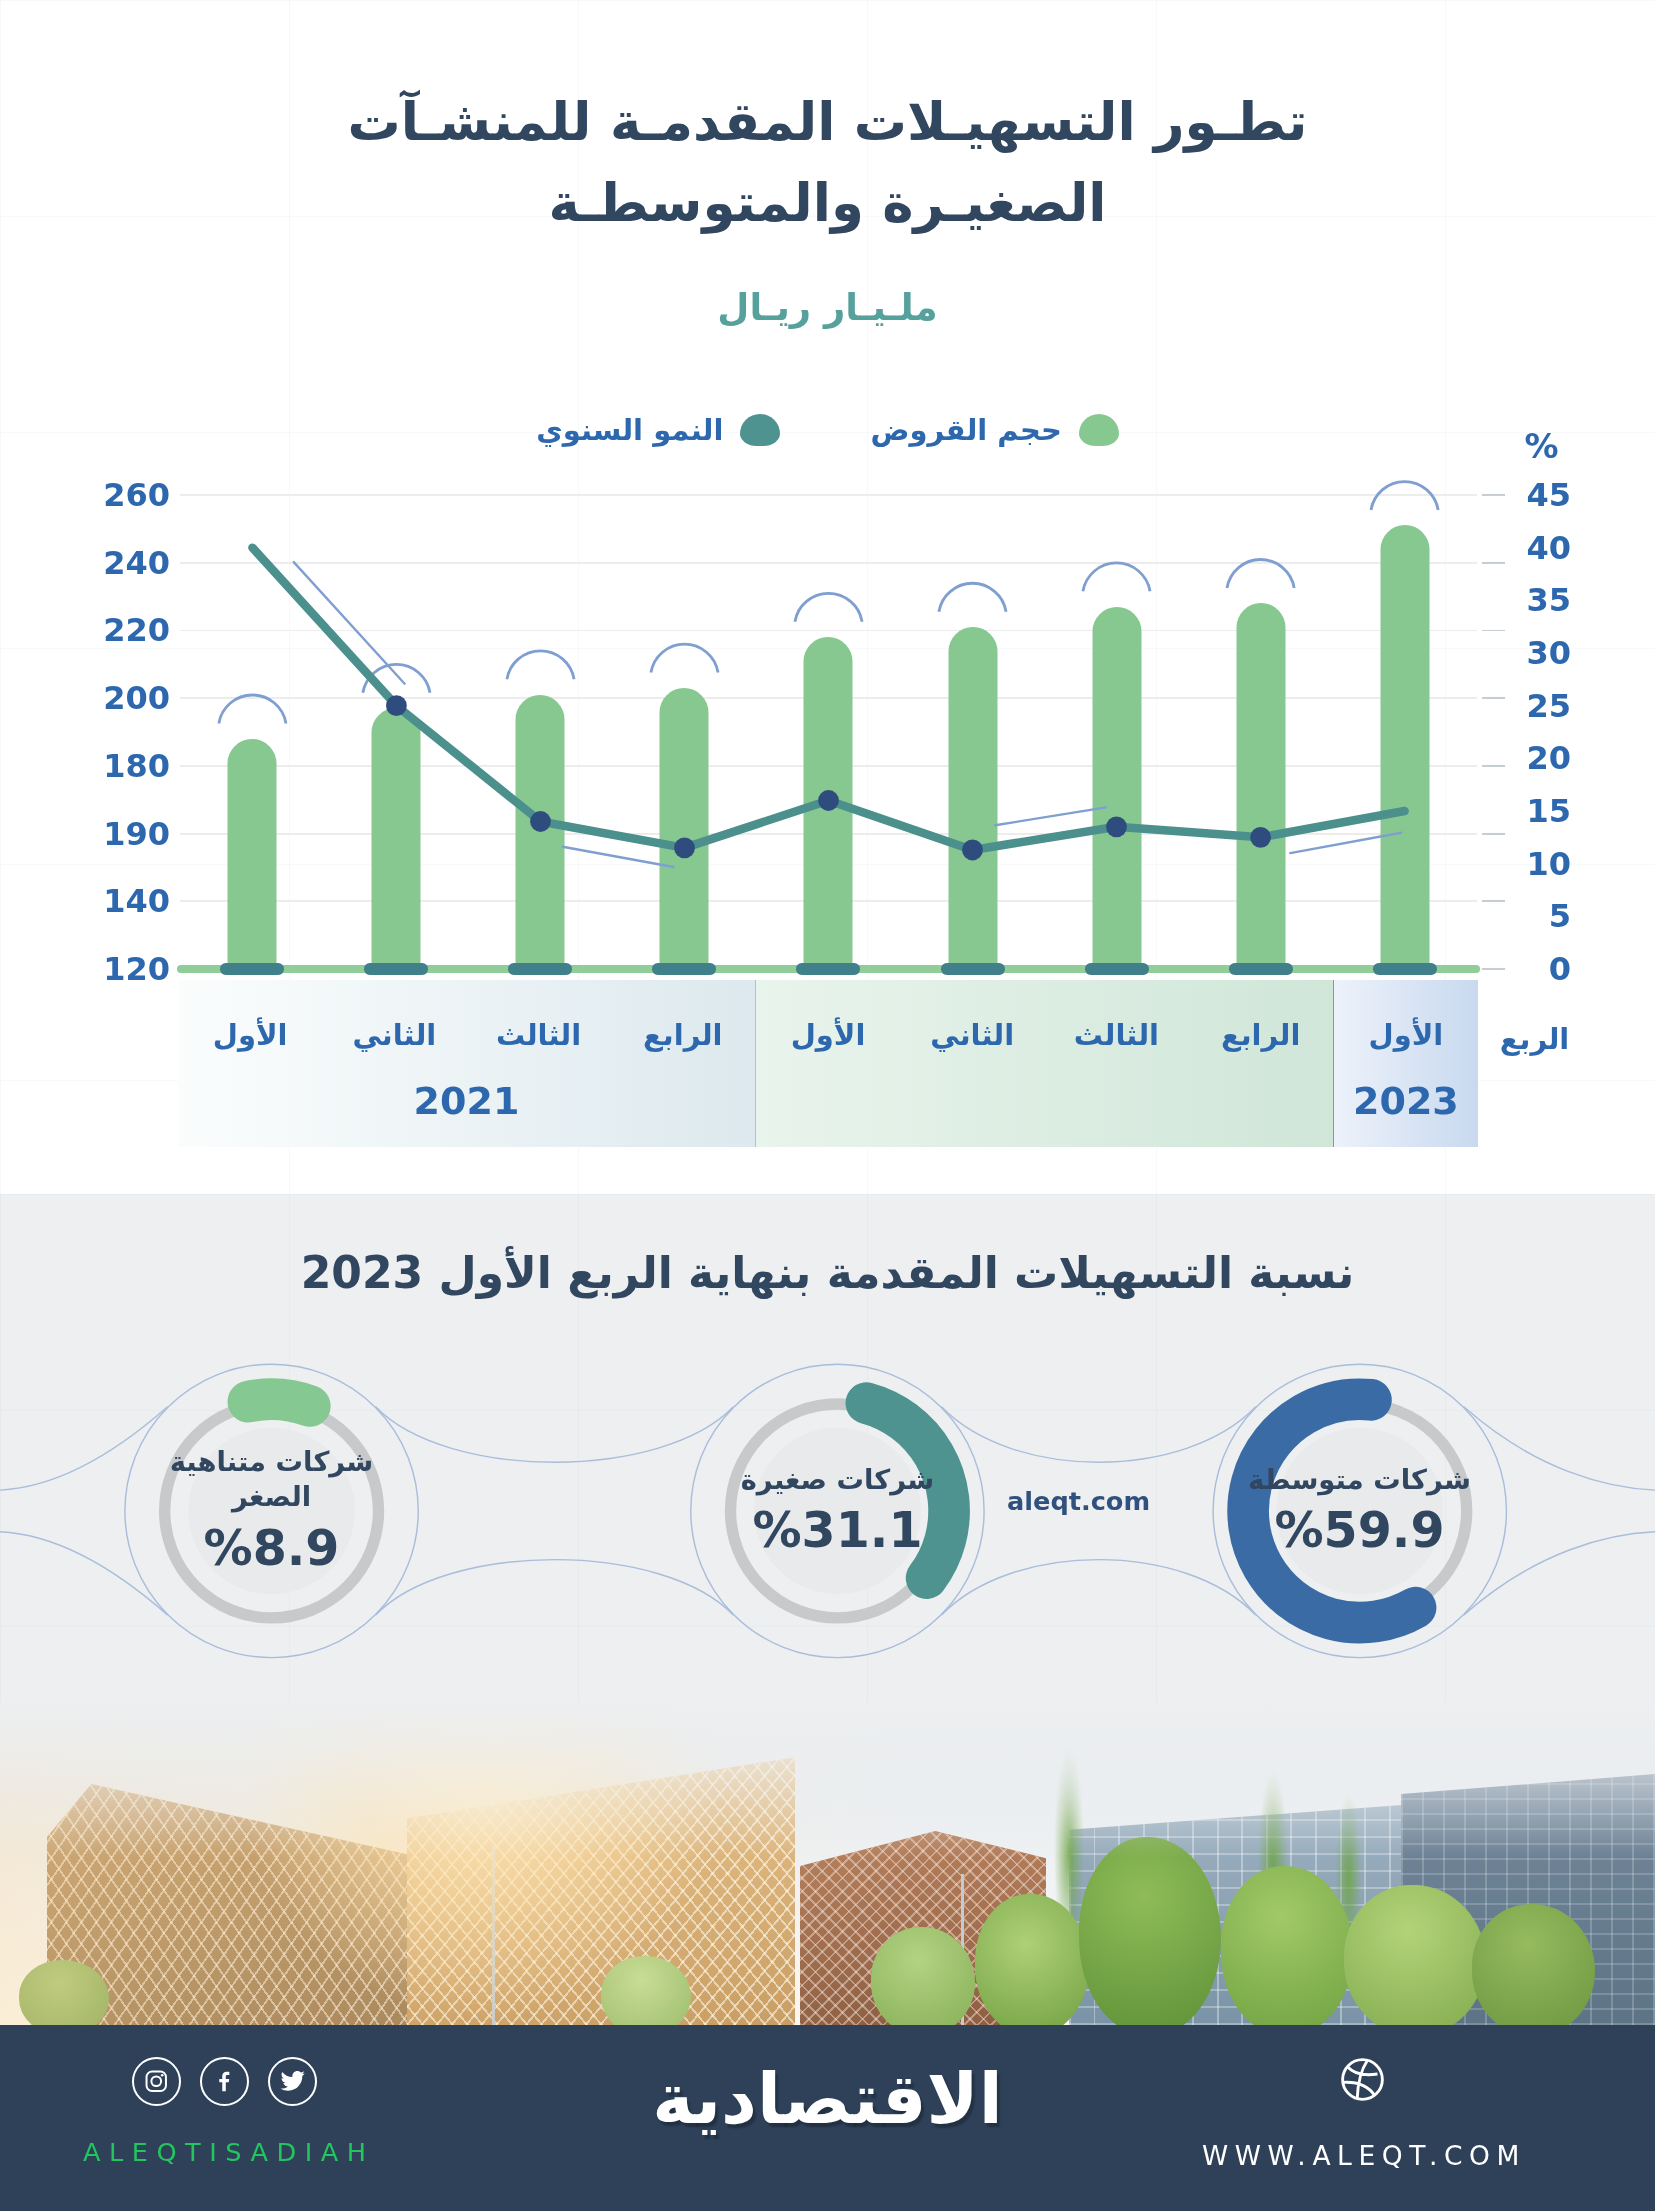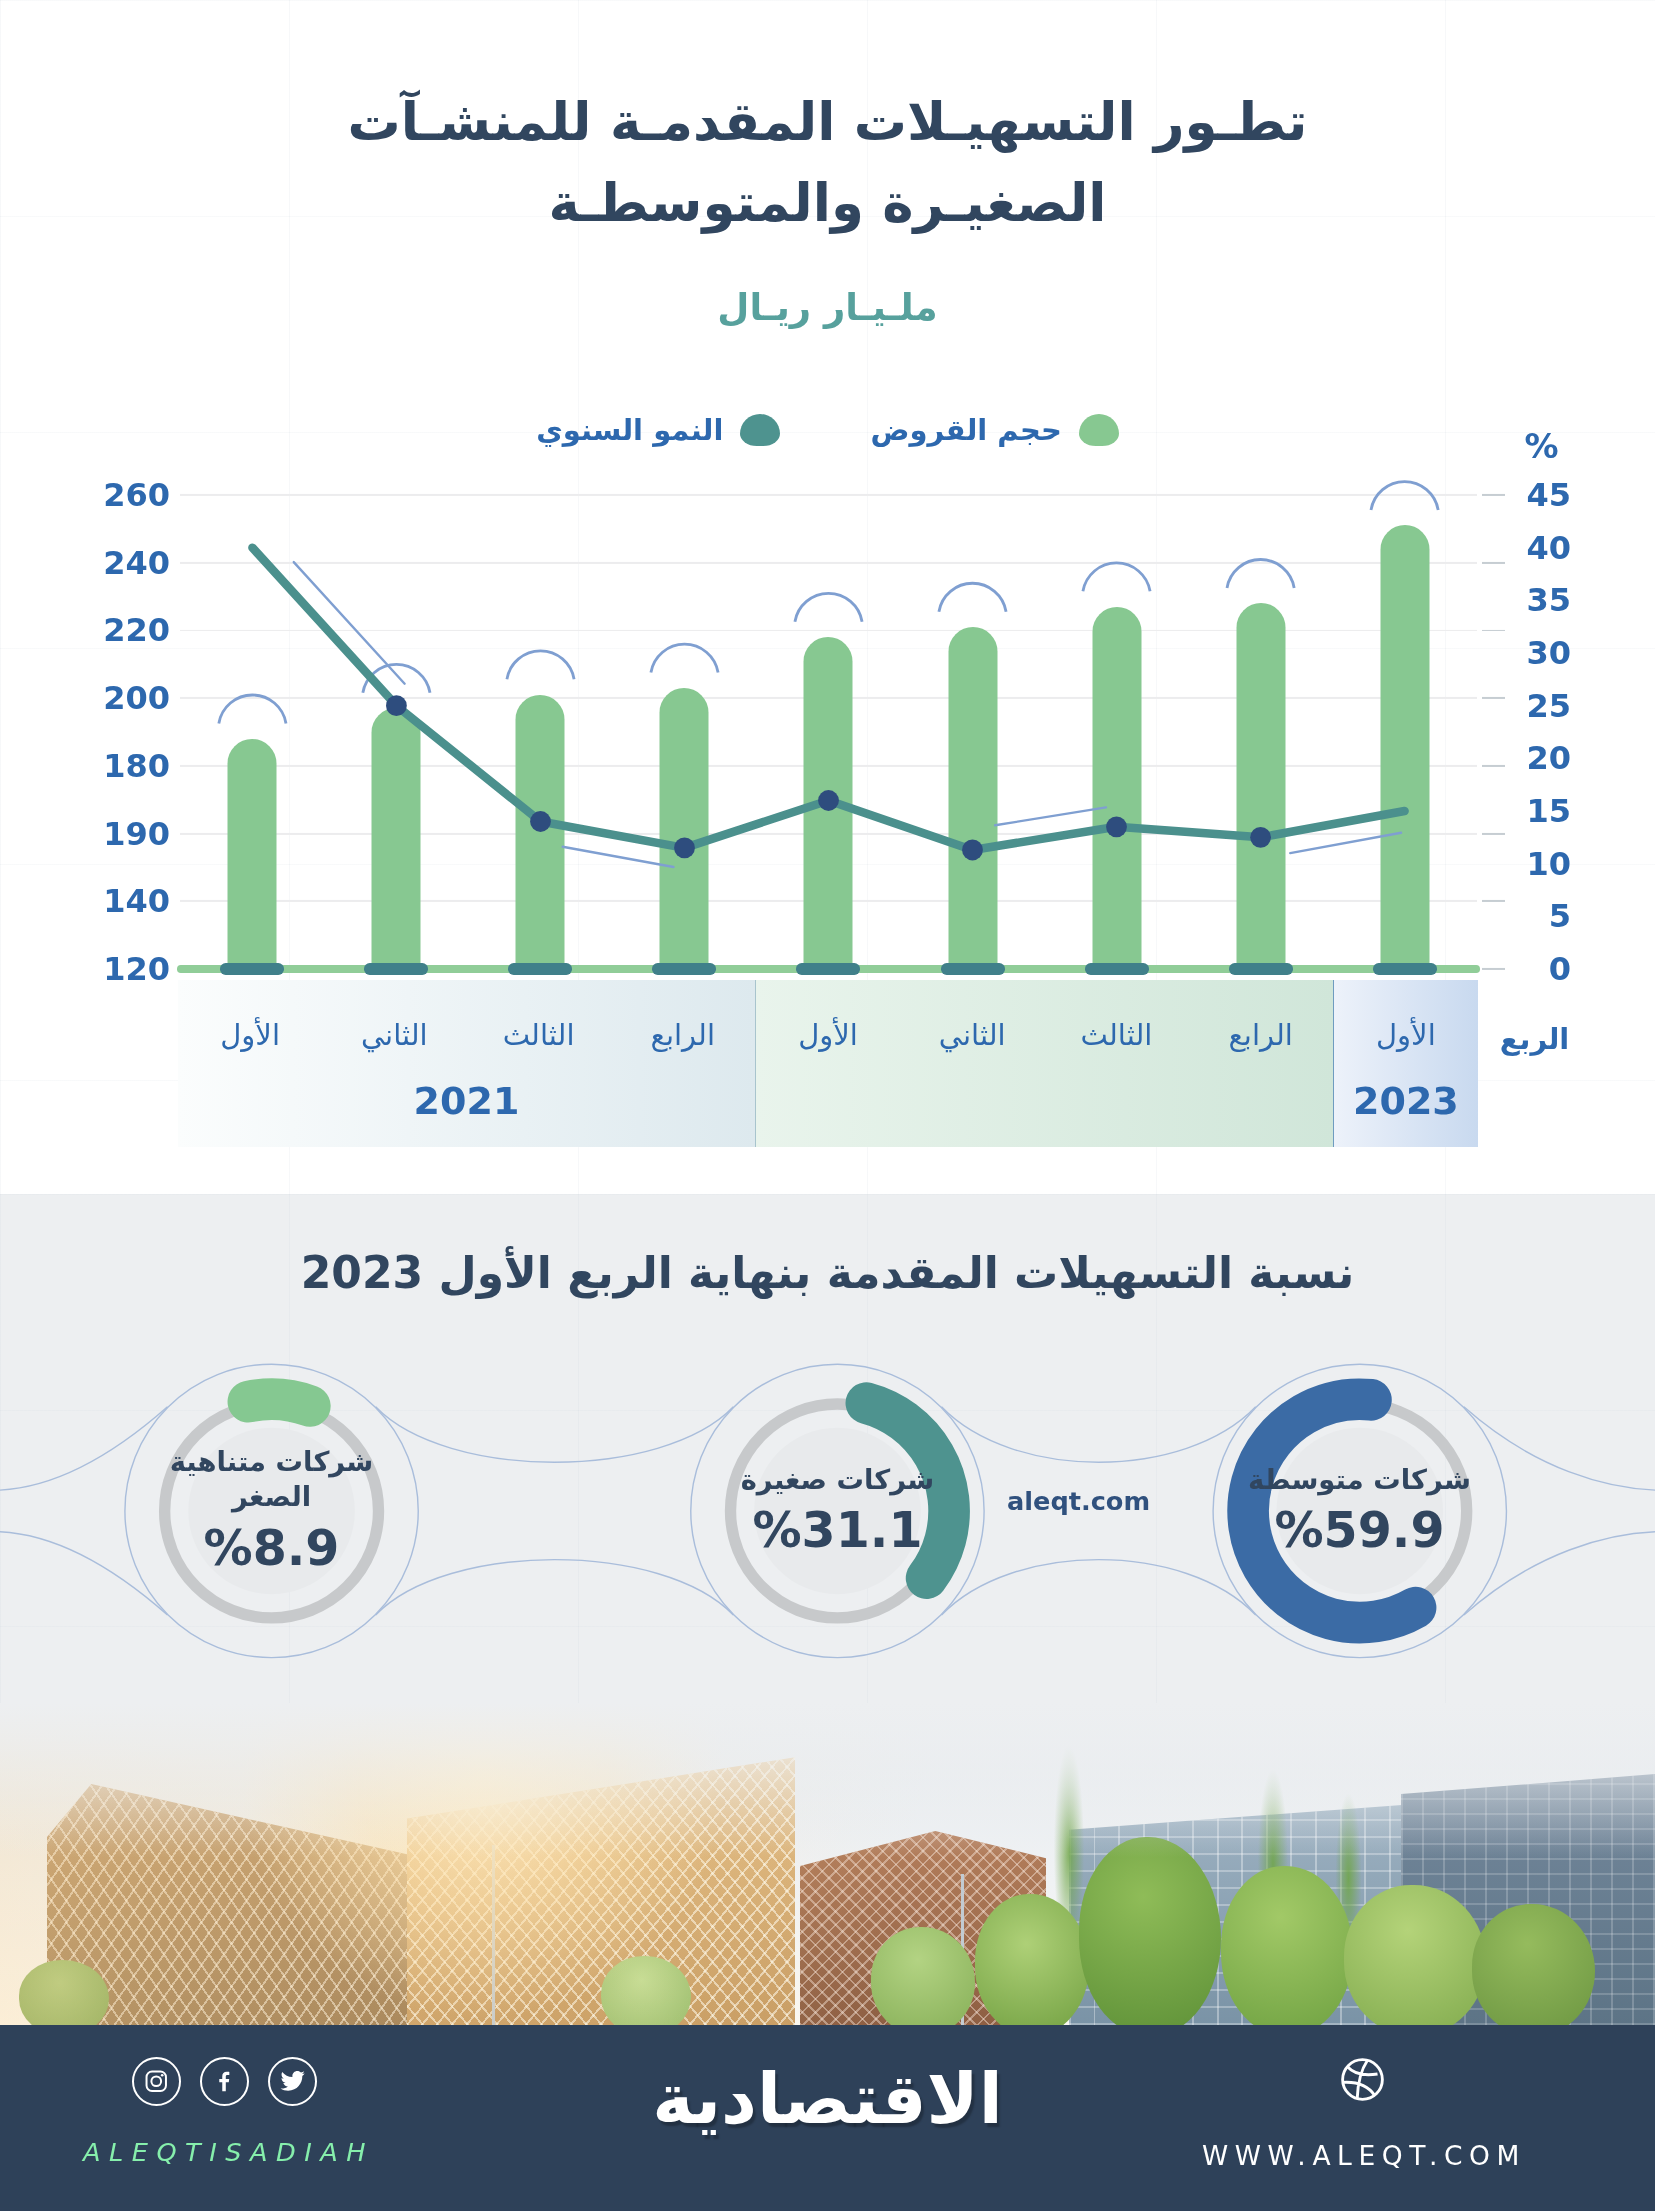--- a/index.html
+++ b/index.html
@@ -44,21 +44,21 @@
   .dot{fill:#2e4d7e;}
 
   .y-left{position:absolute;left:83px;top:495px;width:87px;height:474px;}
   .y-left .ylab{position:absolute;right:0;transform:translateY(50%);font-size:32px;font-weight:bold;color:#2d68ae;}
   .y-right{position:absolute;left:1499px;top:495px;width:72px;height:474px;}
   .y-right .ylab{position:absolute;right:0;transform:translateY(50%);font-size:32px;font-weight:bold;color:#2d68ae;}
 
   .x-bands{position:absolute;left:178px;top:980px;width:1300px;height:167px;display:flex;}
   .band{display:flex;flex-direction:column;padding-top:24.6px;}
   .band .quarters{display:flex;height:61px;align-items:center;}
-  .band .quarter{flex:1;text-align:center;font-size:29px;font-weight:normal;color:#2d68ae;}
+  .band .quarter{flex:1;text-align:center;font-size:29px;font-weight:bold;color:#2d68ae;}
   .band .year{text-align:center;font-size:38px;font-weight:bold;color:#2d68ae;margin-top:13.2px;}
   .band1{background:linear-gradient(90deg,#fbfdfd,#dde9ee);}
   .band2{background:linear-gradient(90deg,#e9f4ec,#d0e6d9);border-left:1.9px solid rgba(120,155,190,.45);}
   .band3{background:linear-gradient(90deg,#edf2fa,#c8d9ef);border-left:1.9px solid #6f9cc0;}
   .x-axis-title{position:absolute;left:1495px;top:1022px;width:79px;text-align:center;
     font-size:29px;font-weight:bold;color:#2d68ae;}
 
   
   .breakdown-section{position:absolute;left:0;top:1194px;width:1655px;height:509px;
     background:
@@ -127,22 +127,22 @@
     background:radial-gradient(circle at 50% 35%, rgba(255,238,200,.98), rgba(255,230,180,.55) 35%, rgba(255,230,180,0) 68%);z-index:8;}
   .warm{inset:0;background:linear-gradient(100deg, rgba(255,215,150,.32), rgba(255,255,255,0) 55%);z-index:8;}
   .fade{inset:0;background:linear-gradient(#edeff1 0%, rgba(237,239,241,.8) 12%, rgba(255,255,255,0) 48%);z-index:9;}
 
   
   .footer{position:absolute;left:0;top:2025px;width:1655px;height:186px;background:#2e4159;}
   .social{position:absolute;left:132px;top:32px;display:flex;gap:19px;}
   .icon-circle{width:49px;height:49px;border:2.4px solid #fff;border-radius:50%;
     display:flex;align-items:center;justify-content:center;box-sizing:border-box;}
   .icon-circle svg{width:26.5px;height:26.5px;display:block;}
-  .handle{position:absolute;left:83px;top:112px;width:284px;text-align:center;color:#86efac;
-    font-size:25.6px;letter-spacing:8.5px;font-style:italic;}
+  .handle{position:absolute;left:83px;top:112px;width:284px;text-align:center;color:#22c55e;
+    font-size:25.6px;letter-spacing:8.5px;}
   .brand{position:absolute;left:0;right:0;top:34px;text-align:center;color:#fff;
     font-size:70px;font-weight:bold;text-shadow:2.8px 3.8px 1.9px rgba(0,0,0,.25);line-height:81px;}
   .drib{position:absolute;left:1336px;top:28px;}
   .drib svg{width:53px;height:53px;display:block;}
   .website{position:absolute;left:1202px;top:115px;width:322px;text-align:center;color:#fff;
     font-size:26.5px;letter-spacing:6.6px;}
 </style>
 </head>
 <body>
 

